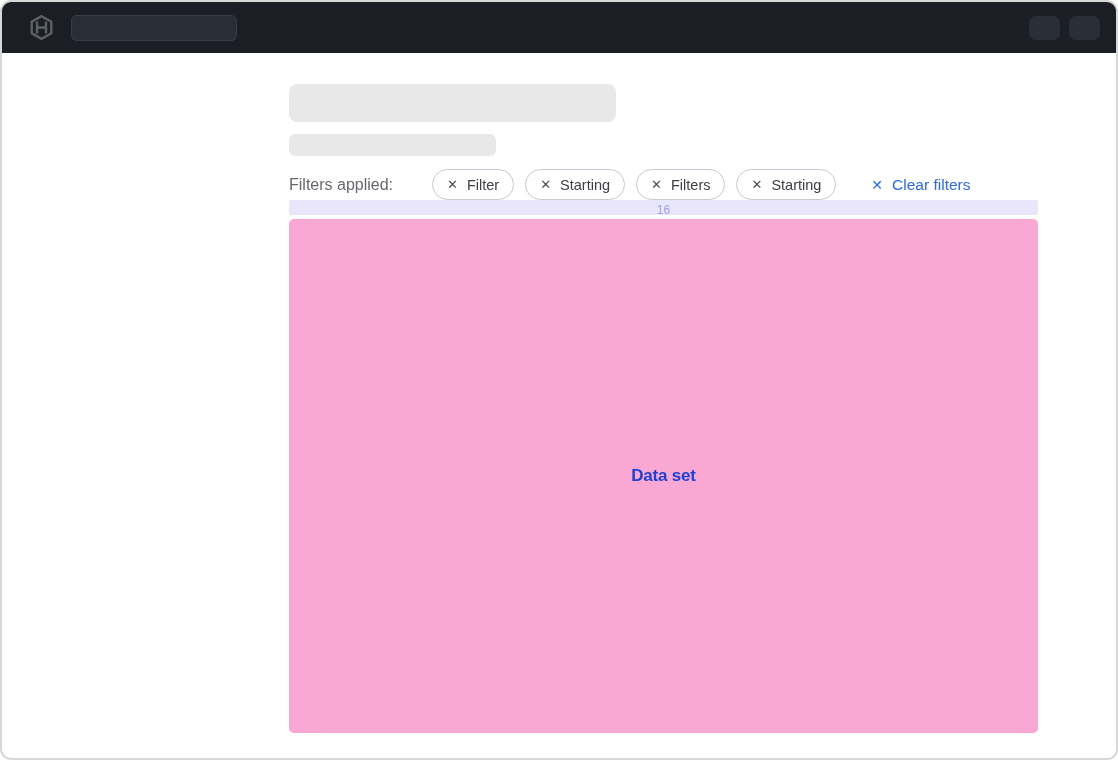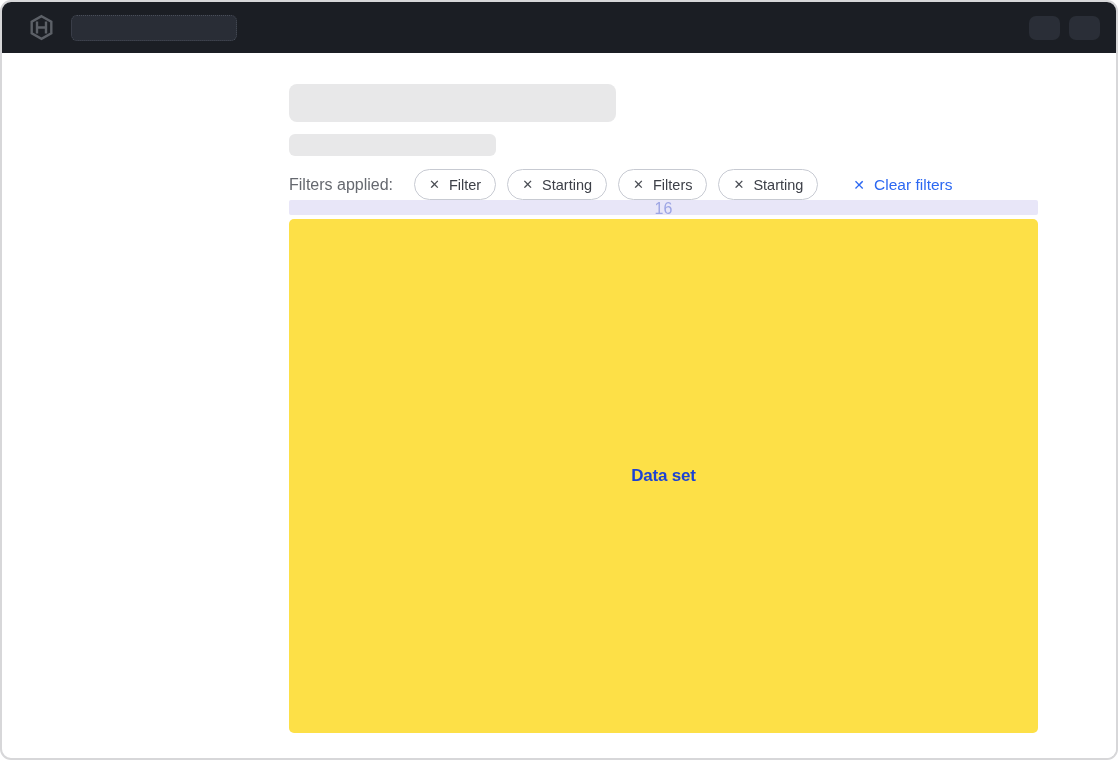--- a/index.html
+++ b/index.html
@@ -68,21 +68,21 @@
   .ph-bar { position: absolute; background: #e8e8e9; }
   .ph-1 { left: 51px; top: 31px; width: 327px; height: 38px; border-radius: 8px; }
   .ph-2 { left: 51px; top: 81px; width: 207px; height: 22px; border-radius: 6px; }
 
   .filters-row {
     position: absolute; left: 51px; top: 116px; right: 20px; height: 31px;
     display: flex; align-items: center;
   }
   .filters-label {
     font-size: 16px; color: #65686f;
-    margin-right: 21px;
+    margin-right: 39px;
     white-space: nowrap;
   }
   .chip {
     display: inline-flex; align-items: center;
     gap: 9px;
     height: 31px;
     padding: 0 14px;
     margin-right: 11px;
     background: #ffffff;
     border: 1px solid #c7cad2;
@@ -106,27 +106,27 @@
   }
   .clear-x { font-size: 14px; line-height: 1; }
 
   .count-bar {
     position: absolute; left: 51px; top: 147px; width: 749px; height: 15px;
     background: #e8e6f8;
     border-radius: 2px;
     text-align: center;
   }
   .count-bar span {
-    font-size: 16px; line-height: 15px;
+    font-size: 12px; line-height: 15px;
     color: #9da5e4;
   }
 
   .data-area {
     position: absolute; left: 51px; top: 166px; width: 749px; height: 514px;
-    background: #fde047;
+    background: #f9a8d4;
     border-radius: 5px;
     display: flex; align-items: center; justify-content: center;
   }
   .data-label {
     font-size: 17px; font-weight: 700;
     color: #1c42d4;
     letter-spacing: -0.2px;
   }
 </style>
 </head>

